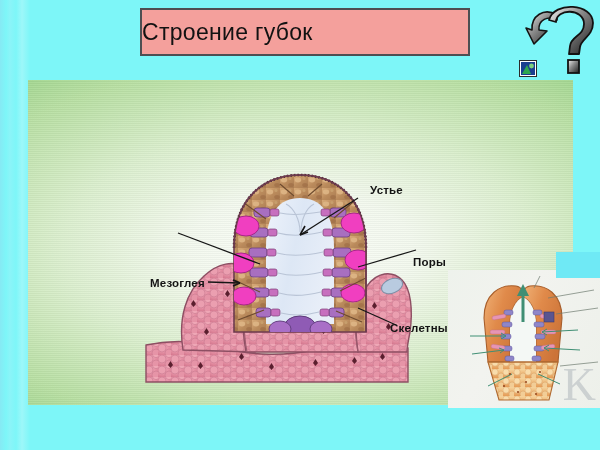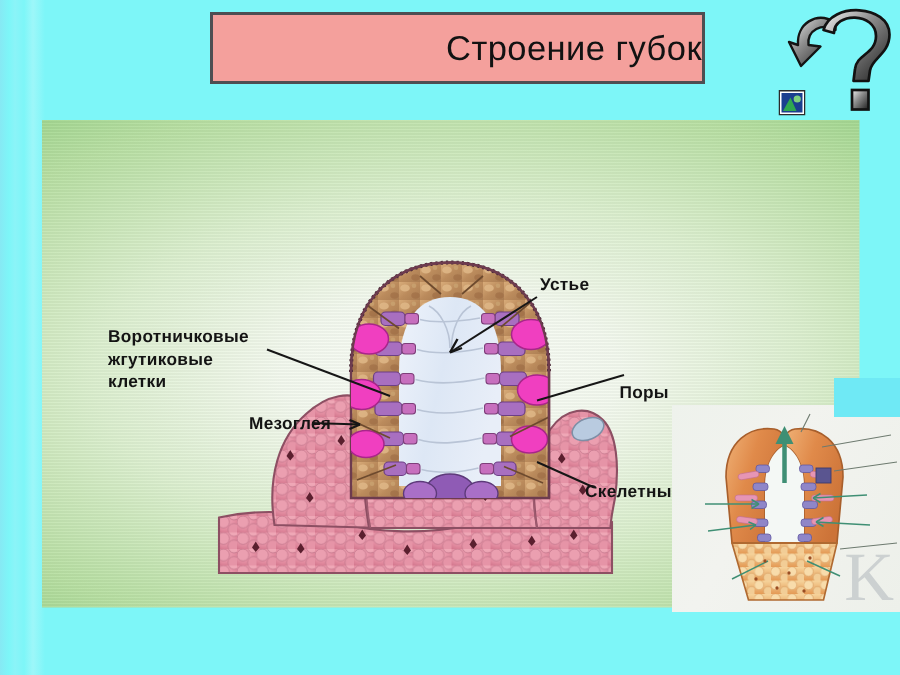--- a/index.html
+++ b/index.html
@@ -31,21 +31,21 @@
     position: absolute;
     left: 140px;
     top: 8px;
     width: 330px;
     height: 48px;
     background: #f4a09c;
     border: 2px solid #4e4e52;
     box-sizing: border-box;
     display: flex;
     align-items: center;
-    justify-content: flex-end;
+    justify-content: flex-start;
   }
   #title-text {
     font-size: 23px;
     color: #121212;
     letter-spacing: 0.3px;
     white-space: nowrap;
   }
 
   
   #help-badge {
@@ -95,22 +95,22 @@
     position: absolute;
     font-size: 11.5px;
     font-weight: bold;
     color: #141414;
     line-height: 15px;
     white-space: pre;
     letter-spacing: 0.2px;
     z-index: 6;
   }
   #label-collar   { left: 44px;  top: 138px; }
-  #label-mesoglea { left: 138px; top: 196px; }
-  #label-osculum  { left: 308px; top: 103px; padding-left: 24px; }
+  #label-mesoglea { left: 122px; top: 196px; }
+  #label-osculum  { left: 318px; top: 103px; padding-left: 24px; }
   #label-pores    { left: 385px; top: 175px; }
   #label-spicules { left: 362px; top: 241px; }
 
   #leaders { position: absolute; inset: 0; z-index: 5; pointer-events: none; }
   #sponge  { position: absolute; inset: 0; z-index: 4; }
 
   
   #inset-figure {
     position: absolute;
     left: 448px;
@@ -362,23 +362,20 @@
 
         <path d="M180 202 L212 203"></path>
         <path d="M212 203 L205 200 M212 203 L205 206" stroke-width="1.6"></path>
 
         <path d="M388 170 L330 187"></path>
 
         <path d="M368 245 L330 228"></path>
       </g>
     </svg>
 
-    <div class="fig-label" id="label-collar">Воротничковые
-жгутиковые
-клетки</div>
     <div class="fig-label" id="label-mesoglea">Мезоглея</div>
     <div class="fig-label" id="label-osculum">Устье</div>
     <div class="fig-label" id="label-pores">Поры</div>
     <div class="fig-label" id="label-spicules">Скелетные иглы</div>
   </div>
 
   <div id="inset-cyan-corner"></div>
 
   <div id="inset-figure">
     <div id="inset-watermark">K</div>

